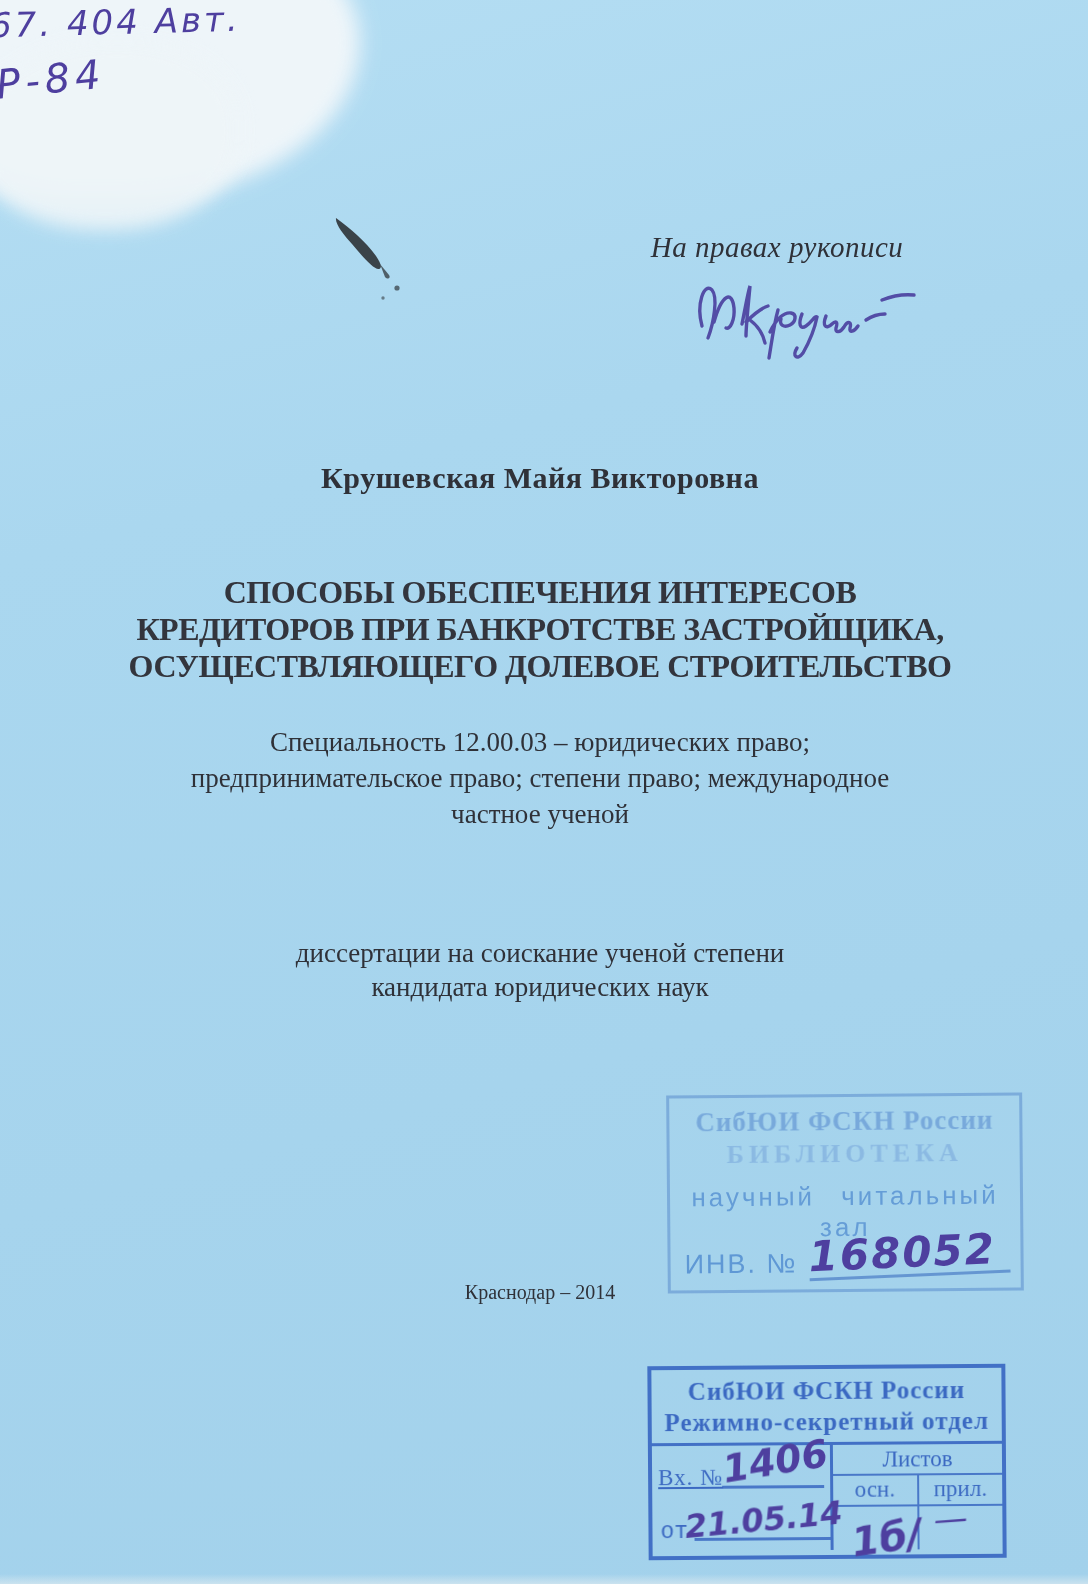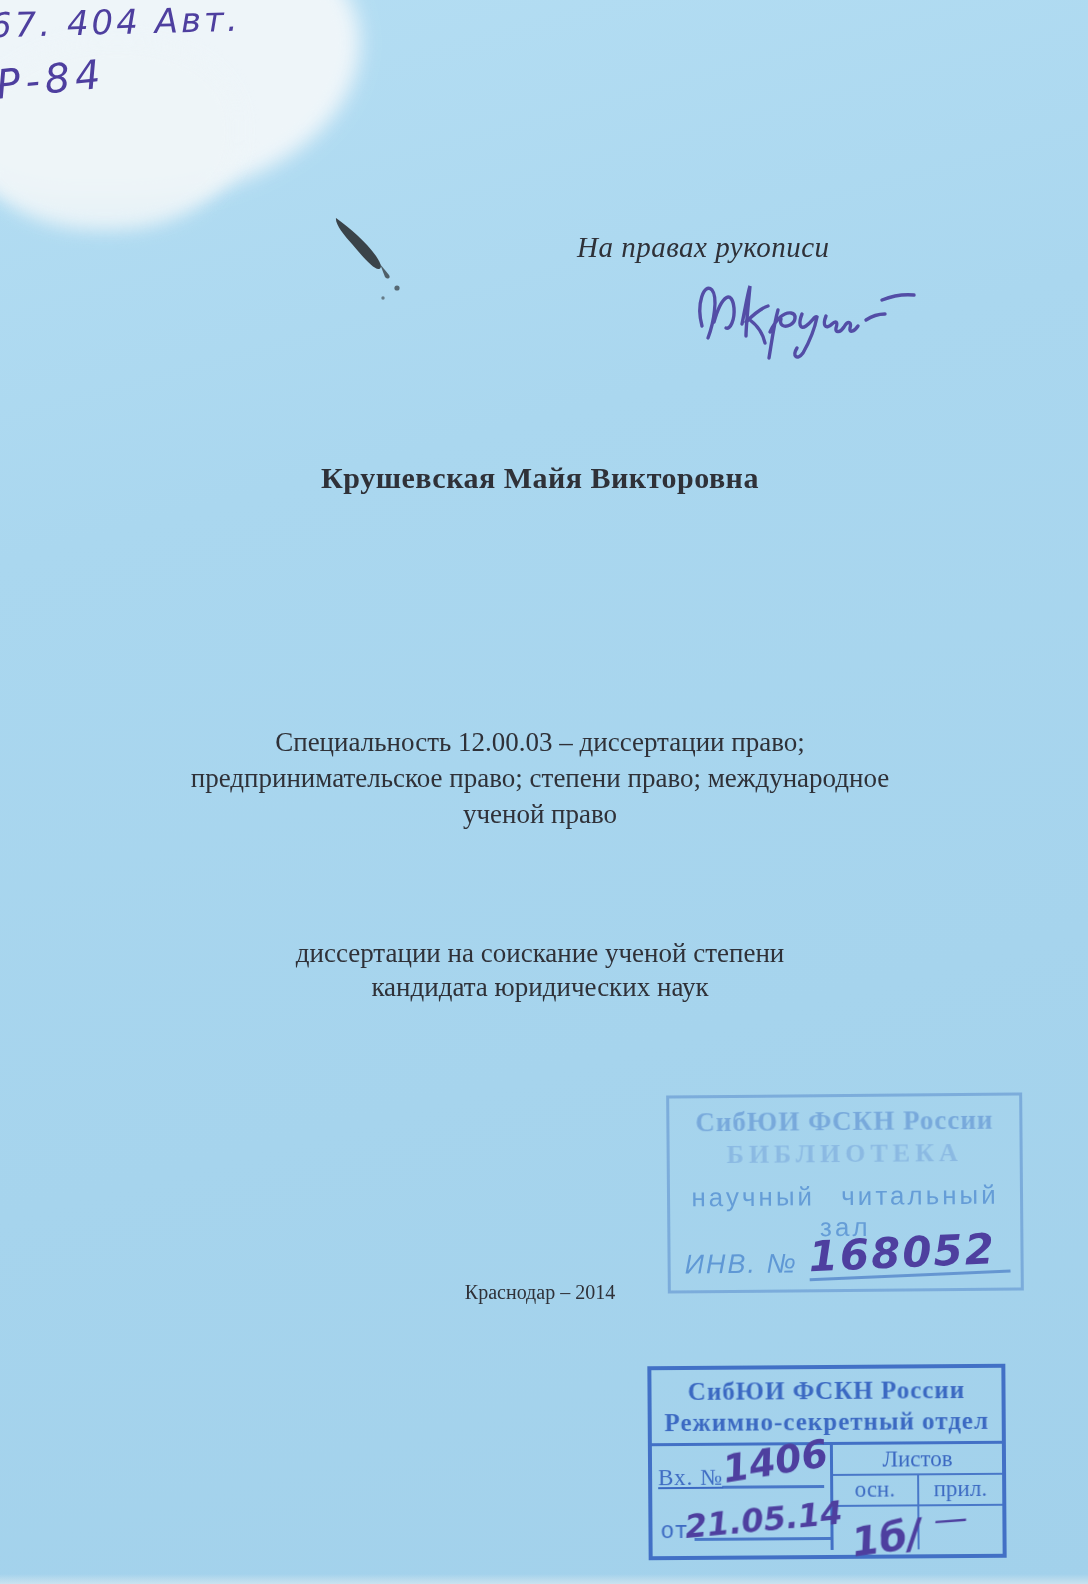--- a/index.html
+++ b/index.html
@@ -11,21 +11,21 @@
   .blob1 { position:absolute; left:-70px; top:-90px; width:430px; height:290px;
     background:#f2f7fa; border-radius:48% 52% 62% 38%; filter:blur(10px); opacity:.95; }
   .blob2 { position:absolute; left:-30px; top:40px; width:270px; height:190px;
     background:#eef5f8; border-radius:55% 45% 50% 50%; filter:blur(9px); opacity:.9; }
   .hand { font-family:"DejaVu Sans",sans-serif; font-style:italic; color:#4e3f9f; }
   .class-mark { position:absolute; left:-10px; top:2px; font-size:34px; letter-spacing:3px;
     transform:rotate(-1.5deg); white-space:nowrap; }
   .author-mark { position:absolute; left:-4px; top:56px; font-size:40px; letter-spacing:5px;
     transform:rotate(-6deg); }
   .smear { position:absolute; left:322px; top:212px; }
-  .manuscript { position:absolute; left:577px; top:231px; width:400px; text-align:left;
+  .manuscript { position:absolute; left:577px; top:231px; width:400px; text-align:center;
     font-style:italic; font-size:29px; letter-spacing:.5px; }
   .signature { position:absolute; left:684px; top:264px; }
   .cblock { position:absolute; left:64px; width:952px; text-align:center; }
   .author-name { top:461px; font-weight:bold; font-size:30px; letter-spacing:.5px;font-family:Liberation Serif, serif; }
   .d-title { top:574px; font-weight:bold; font-size:32px; line-height:37px;
     letter-spacing:-.5px; color:#33353d; }
   .specialty { top:724px; font-size:27px; line-height:36px; }
   .abstract { top:936px; font-size:27px; line-height:34px; }
   .abstract .head { letter-spacing:1.5px; }
   .city { top:1281px; font-size:20px; }
@@ -35,21 +35,21 @@
     text-align:center; }
   .lib-org { margin-top:9px; font-weight:bold; font-size:27px; letter-spacing:1px;
     color:#6d9fd7; opacity:.8; filter:blur(.4px); }
   .lib-dept { margin-top:2px; font-weight:bold; font-size:26px; letter-spacing:5px;
     color:#7aa9dc; opacity:.6; filter:blur(.6px); }
   .lib-room { margin-top:12px; font-family:"Liberation Sans",sans-serif; font-size:26px;
     letter-spacing:3px; word-spacing:16px; color:#5f98d5; opacity:.9; }
   .lib-inv { position:absolute; left:14px; right:10px; bottom:8px; display:flex;
     align-items:flex-end; text-align:left; }
   .lib-inv-label { font-family:"Liberation Sans",sans-serif; font-size:27px;
-    letter-spacing:2px; color:#5f98d5; padding-bottom:2px;font-style:italic; }
+    letter-spacing:2px; color:#5f98d5; padding-bottom:2px; }
   .lib-inv-num { flex:1; margin-left:12px; border-bottom:3px solid rgba(80,130,200,.75);
     font-size:42px; font-weight:bold; letter-spacing:2px; transform:rotate(-2deg);
     transform-origin:left bottom; line-height:1; padding-bottom:0; }
   
   .ss { position:absolute; left:648px; top:1365px; width:358px; height:194px;
     border:4px solid rgba(58,104,194,.92); box-sizing:border-box; color:#3b69c2;
     transform:rotate(-.4deg); filter:blur(.2px); }
   .ss-header { border-bottom:3px solid rgba(58,104,194,.92); text-align:center;
     padding:6px 2px 5px; font-weight:bold; font-size:25px; line-height:31px; letter-spacing:1px; }
   .ss-body { display:flex; height:calc(100% - 81px); }
@@ -113,25 +113,30 @@
         <path d="M118 50 C 114 60 116 66 122 62 C 128 58 131 51 133 53 C 131 63 127 75 119 89 C 113 97 108 92 113 84"></path>
         <path d="M142 52 C 138 62 142 66 148 60 C 152 56 154 58 152 64 C 151 69 156 69 160 63 C 164 56 168 58 166 64 C 165 69 170 68 174 62"></path>
         <path d="M182 56 C 188 52 195 50 201 50"></path>
         <path d="M198 36 C 208 32 220 30 230 31"></path>
       </g>
     </svg>
   </div>
 
   <div class="cblock author-name">Крушевская Майя Викторовна</div>
 
+  <div class="cblock d-title">
+    <div>СПОСОБЫ ОБЕСПЕЧЕНИЯ ИНТЕРЕСОВ</div>
+    <div>КРЕДИТОРОВ ПРИ БАНКРОТСТВЕ ЗАСТРОЙЩИКА,</div>
+    <div>ОСУЩЕСТВЛЯЮЩЕГО ДОЛЕВОЕ СТРОИТЕЛЬСТВО</div>
+  </div>
 
   <div class="cblock specialty">
-    <div>Специальность 12.00.03 – диссертации право;</div>
+    <div>Специальность 12.00.03 – юридических право;</div>
     <div>предпринимательское право; степени право; международное</div>
-    <div>ученой право</div>
+    <div>частное ученой</div>
   </div>
 
   <div class="cblock abstract">
     <div>диссертации на соискание ученой степени</div>
     <div>кандидата юридических наук</div>
   </div>
 
   <div class="lib-stamp">
     <div class="lib-org">СибЮИ ФСКН России</div>
     <div class="lib-dept">БИБЛИОТЕКА</div>

